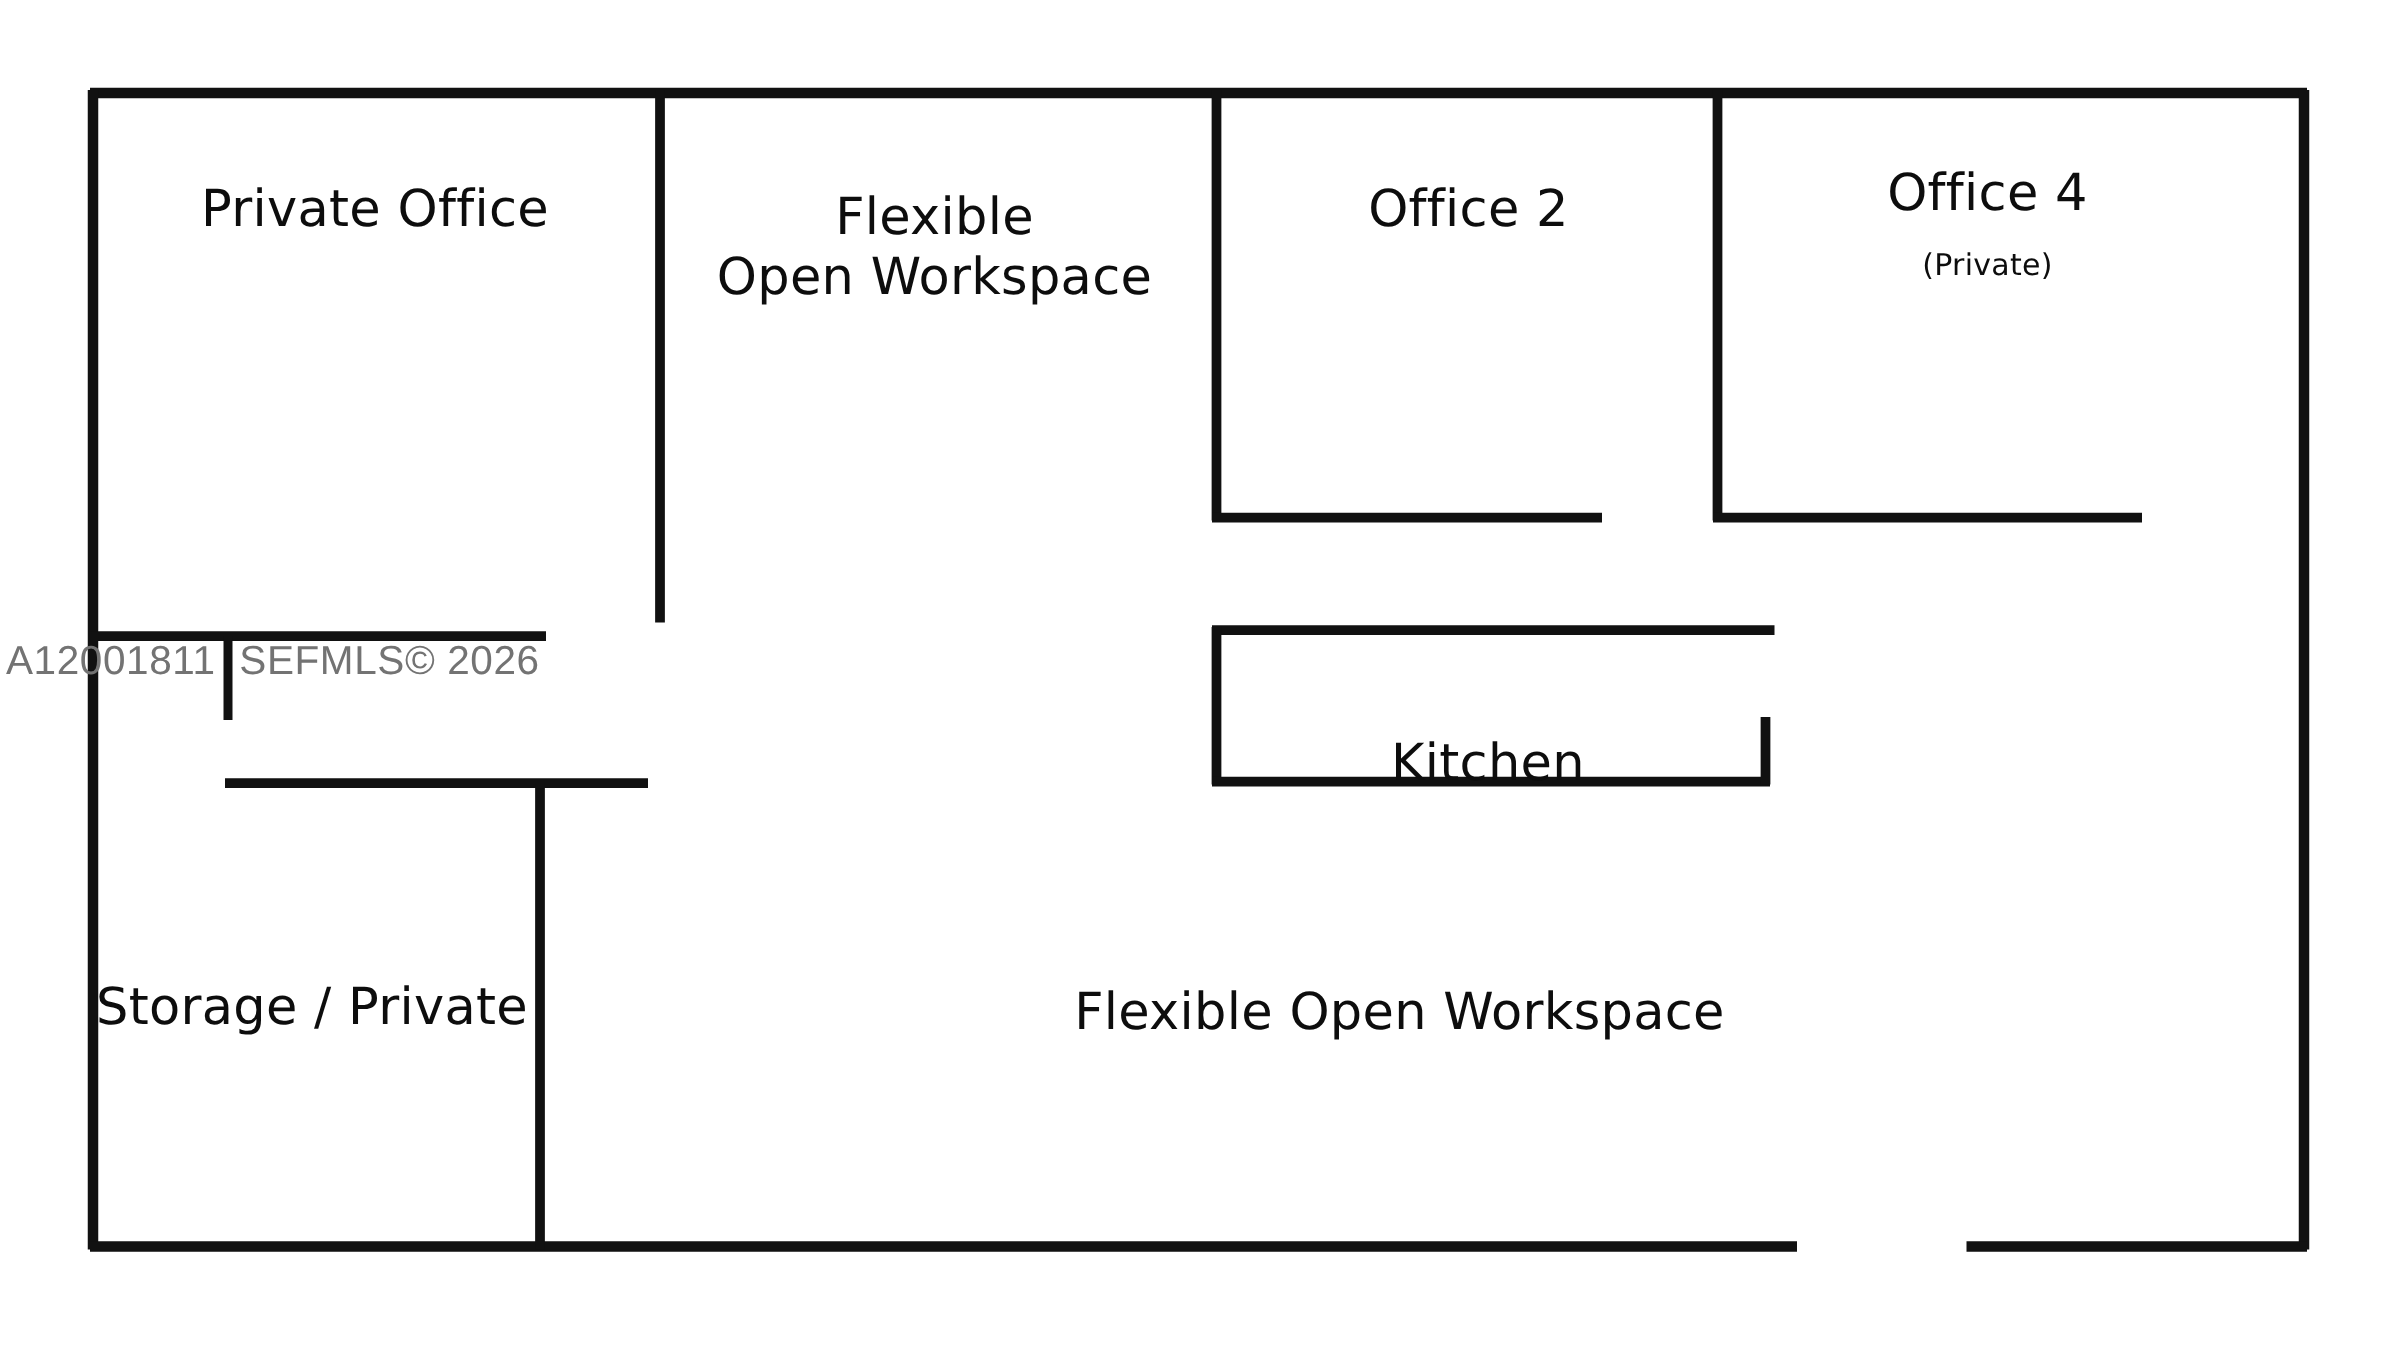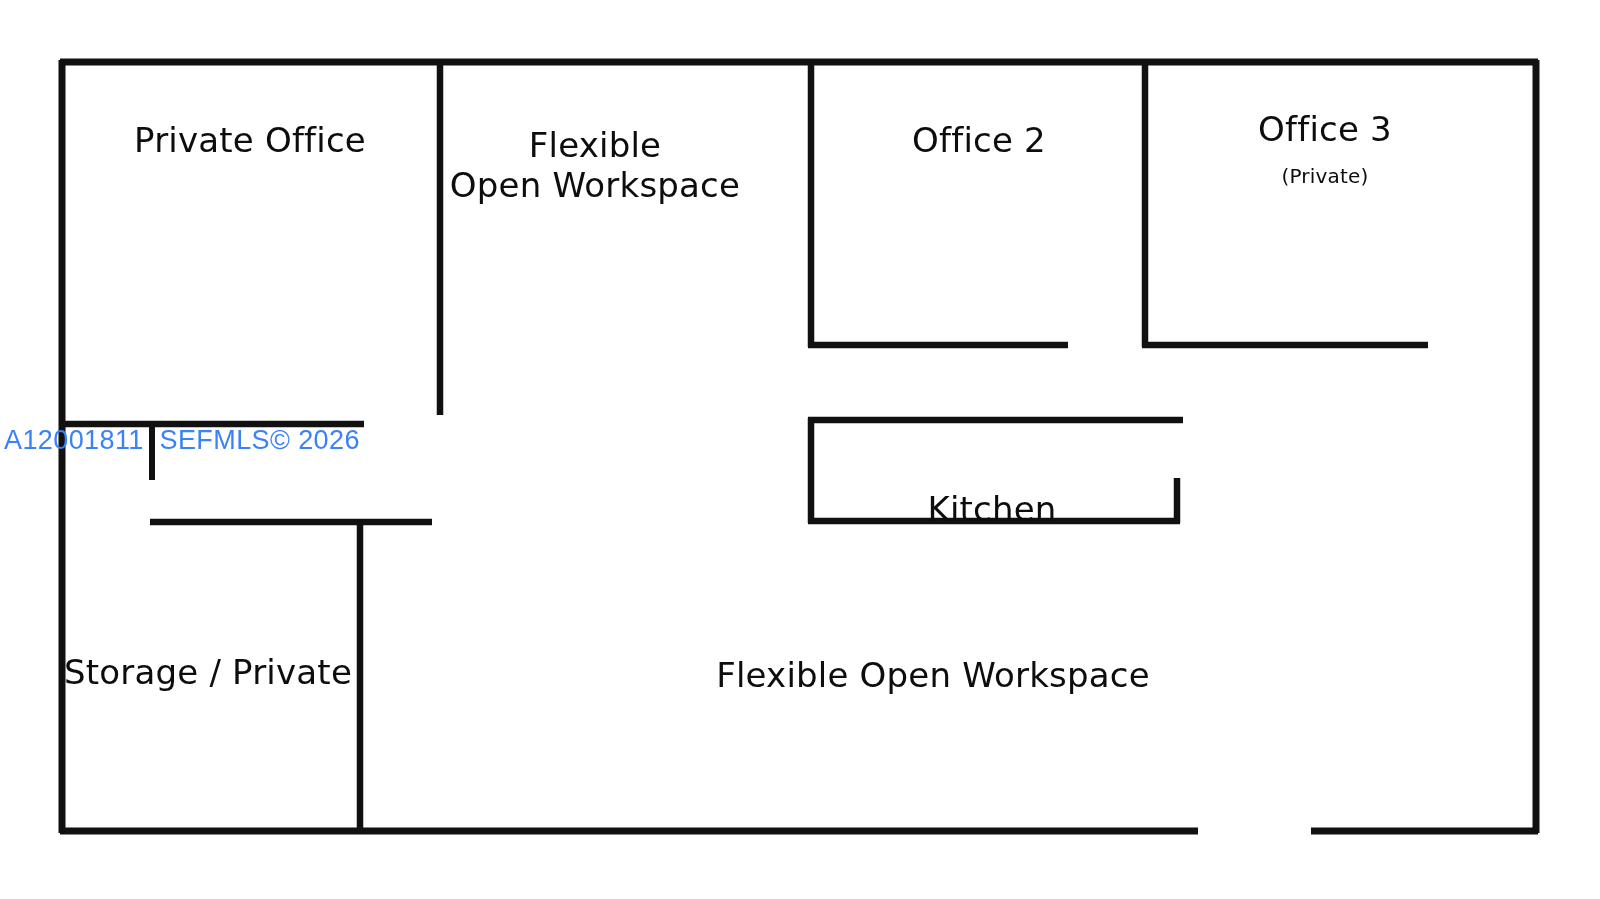--- a/index.html
+++ b/index.html
@@ -51,21 +51,21 @@
     font-size: 20px;
     margin-top: 16px;
     letter-spacing: 0.2px;
   }
   #watermark {
     position: absolute;
     left: 4px;
     top: 425px;
     font-family: "Liberation Sans", sans-serif;
     font-size: 27px;
-    color: #3b82f6;
+    color: #737373;
     letter-spacing: 0.4px;
     white-space: pre;
     user-select: none;
   }
 </style>
 </head>
 <body>
 
 <div id="floorplan-page">
 
@@ -87,24 +87,24 @@
         <line class="wall wall-interior" x1="1142" y1="345" x2="1428" y2="345" stroke="#111111"></line>
         <line class="wall wall-interior" x1="808" y1="420" x2="1183" y2="420" stroke="#111111"></line>
         <line class="wall wall-interior" x1="811" y1="418" x2="811" y2="523" stroke="#111111"></line>
         <line class="wall wall-interior" x1="808" y1="521" x2="1180" y2="521" stroke="#111111"></line>
         <line class="wall wall-interior" x1="1177" y1="478" x2="1177" y2="523" stroke="#111111"></line>
       </g>
   </svg>
 
   <div id="label-layer">
       <div class="room-label" style="left: 250px; top: 123px;"><span class="label-main">Private Office</span></div>
-      <div class="room-label" style="left: 595px; top: 148px;"><span class="label-main">Flexible
+      <div class="room-label" style="left: 623px; top: 148px;"><span class="label-main">Flexible
 Open Workspace</span></div>
       <div class="room-label" style="left: 979px; top: 123px;"><span class="label-main">Office 2</span></div>
-      <div class="room-label" style="left: 1325px; top: 132px;"><span class="label-main">Office 3</span><span class="label-sub">(Private)</span></div>
+      <div class="room-label" style="left: 1325px; top: 132px;"><span class="label-main">Office 4</span><span class="label-sub">(Private)</span></div>
       <div class="room-label" style="left: 992px; top: 492px;"><span class="label-main">Kitchen</span></div>
       <div class="room-label" style="left: 208px; top: 655px;"><span class="label-main">Storage / Private</span></div>
       <div class="room-label" style="left: 933px; top: 658px;"><span class="label-main">Flexible Open Workspace</span></div>
     </div>
 
   <div id="watermark">A12001811  SEFMLS© 2026</div>
 
 </div>
 
 </body></html>

